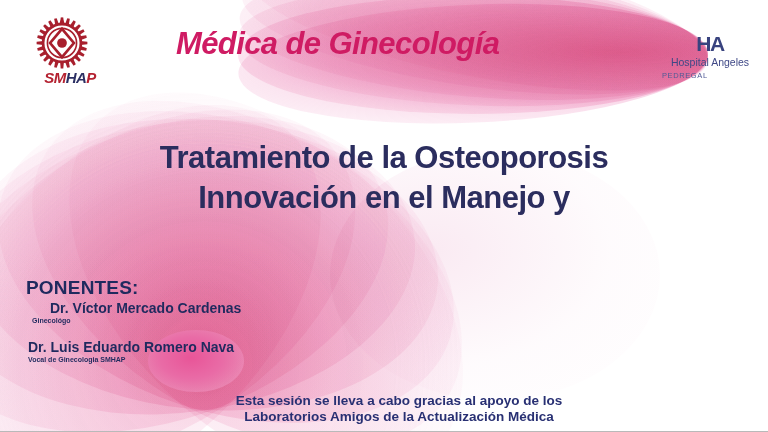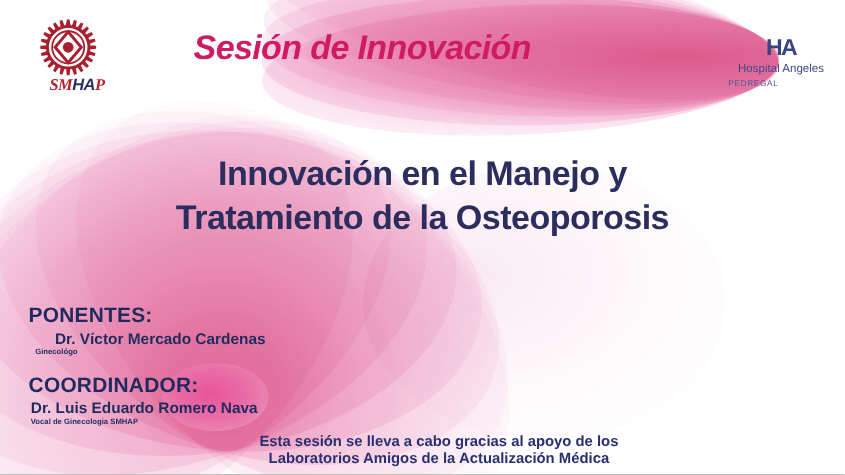--- a/index.html
+++ b/index.html
@@ -102,21 +102,21 @@
     left: 0;
     top: 54px;
     width: 92px;
     text-align: center;
     font-size: 15px;
     font-weight: bold;
     letter-spacing: -0.5px;
     font-style: italic;
     line-height: 1;
   }
-  .smhap-a { color: #b42231; font-family: Liberation Serif, serif; }
+  .smhap-a { color: #b42231; }
   .smhap-b { color: #2b2f63; }
 
   
   #ha-logo {
     position: absolute;
     left: 662px;
     top: 33px;
     width: 96px;
     text-align: center;
     color: #3a4383;
@@ -340,35 +340,34 @@
     </div>
     <div id="smhap-word"><span class="smhap-a">SM</span><span class="smhap-b">HA</span><span class="smhap-a">P</span></div>
   </div>
 
   <div id="ha-logo">
     <div id="ha-monogram">HA</div>
     <div id="ha-name">Hospital Angeles</div>
     <div id="ha-sub">PEDREGAL</div>
   </div>
 
-  <div id="session-title">Sesión de Innovación</div>
+  <div id="session-title">Médica de Ginecología</div>
 
   <div id="main-title">
+    <span class="tline">Tratamiento de la Osteoporosis</span>
     <span class="tline">Innovación en el Manejo y</span>
-    <span class="tline">Tratamiento de la Osteoporosis</span>
   </div>
 
   <div id="credits">
     <div id="speakers-block">
       <div class="credit-heading">PONENTES:</div>
       <div class="credit-name">Dr. Víctor Mercado Cardenas</div>
       <div class="credit-role">Ginecológo</div>
     </div>
     <div id="coordinator-block">
-      <div class="credit-heading">COORDINADOR:</div>
       <div class="credit-name">Dr. Luis Eduardo Romero Nava</div>
       <div class="credit-role">Vocal de Ginecologia SMHAP</div>
     </div>
   </div>
 
   <div id="footer-note">
     <span>Esta sesión se lleva a cabo gracias al apoyo de los</span>
     <span>Laboratorios Amigos de la Actualización Médica</span>
   </div>
 

